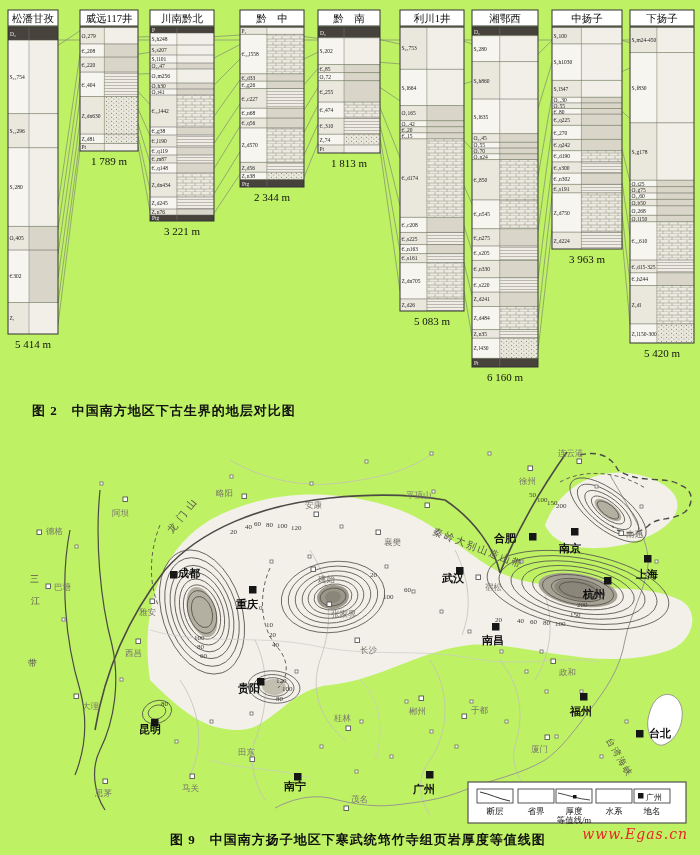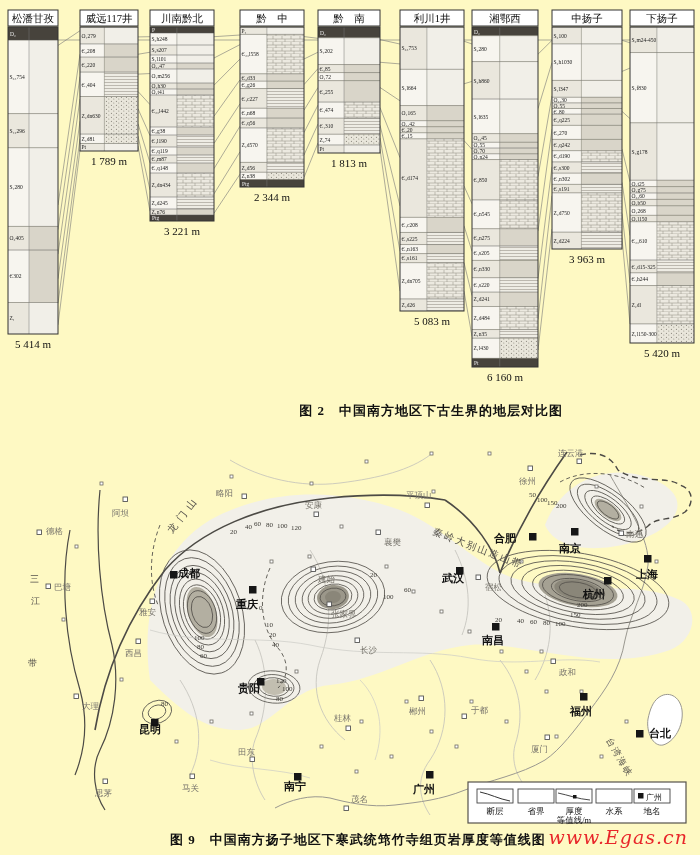--- a/index.html
+++ b/index.html
@@ -1,26 +1,26 @@
 <!DOCTYPE html>
 <html><head>
 <meta charset="utf-8">
 <style>
   html,body{margin:0;padding:0;background:#fff;}
-  .page{position:relative;width:700px;height:855px;background:#fef9c3;overflow:hidden;
+  .page{position:relative;width:700px;height:855px;background:#bef264;overflow:hidden;
         font-family:"Liberation Serif","DejaVu Serif",serif;}
   svg{position:absolute;left:0;}
   #fig2-svg{top:0;}
   #fig3-svg{top:430px;}
-  .caption{position:absolute;width:563px;text-align:right;font-weight:bold;
-           font-size:13px;color:#111;letter-spacing:1px;}
+  .caption{position:absolute;width:563px;text-align:left;font-weight:bold;
+           font-size:13px;color:#111;letter-spacing:1px;padding-left:32px;}
   #cap2{top:402px;}
   #cap3{top:831px;text-align:left;padding-left:170px;width:530px;}
   .watermark{position:absolute;top:826px;right:12px;color:#e8262a;font-style:italic;
-             font-size:19px;font-family:"DejaVu Serif",serif;letter-spacing:1px;}
+             font-size:14px;font-family:"DejaVu Serif",serif;letter-spacing:1px;}
   text{font-family:"Liberation Serif","DejaVu Serif",serif;}
 </style>
 </head>
 <body>
 
 <div class="page">
 
   <svg id="fig2-svg" width="700" height="428" viewBox="0 0 700 428">
     <defs>
       <pattern id="p-bk" width="9" height="6" patternUnits="userSpaceOnUse">

